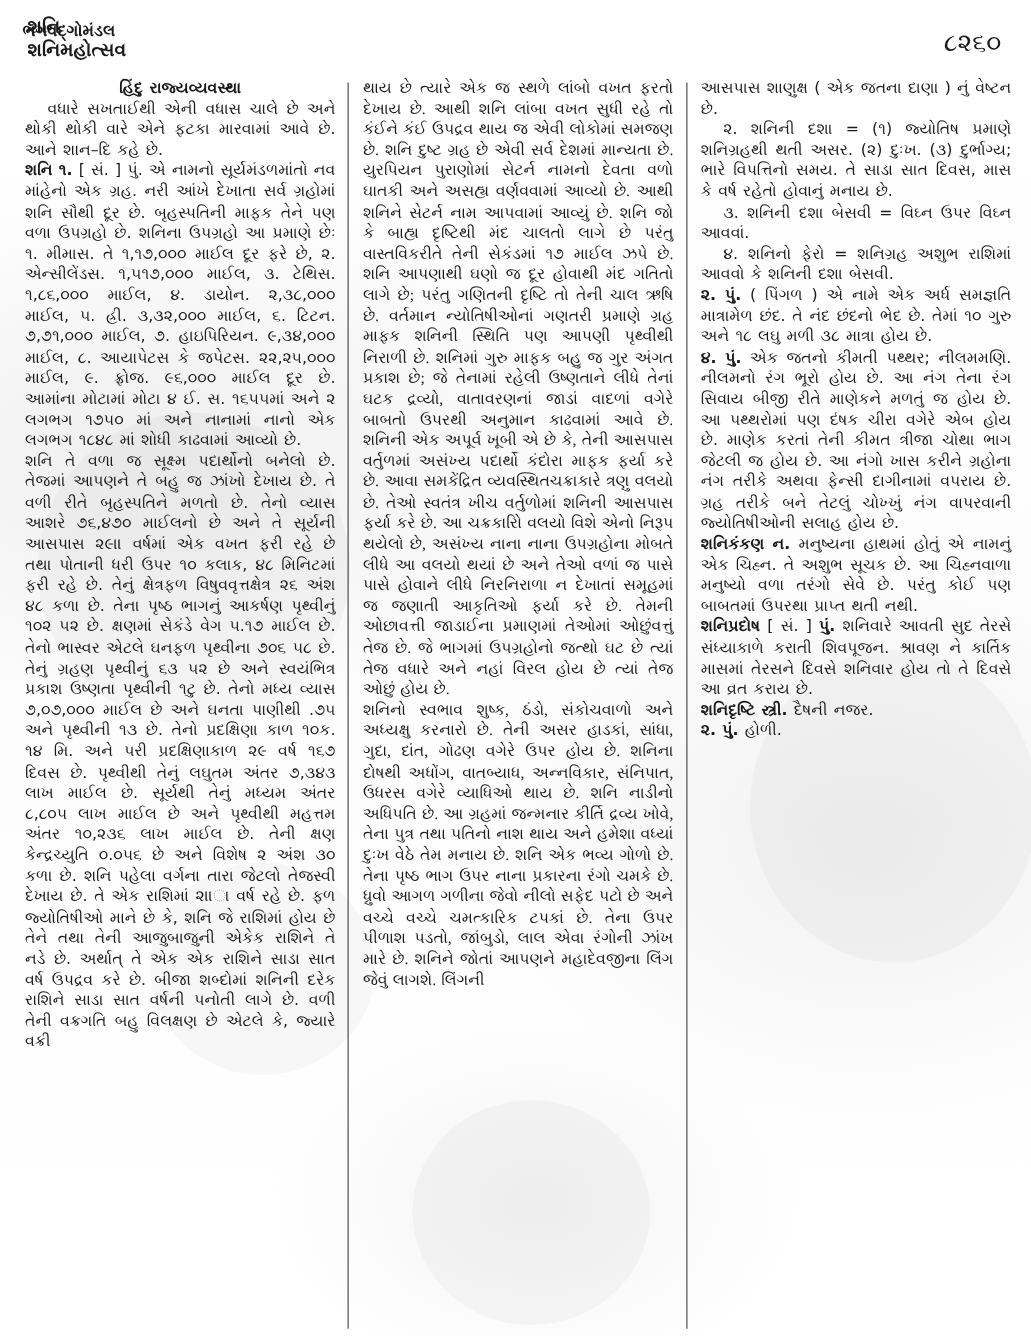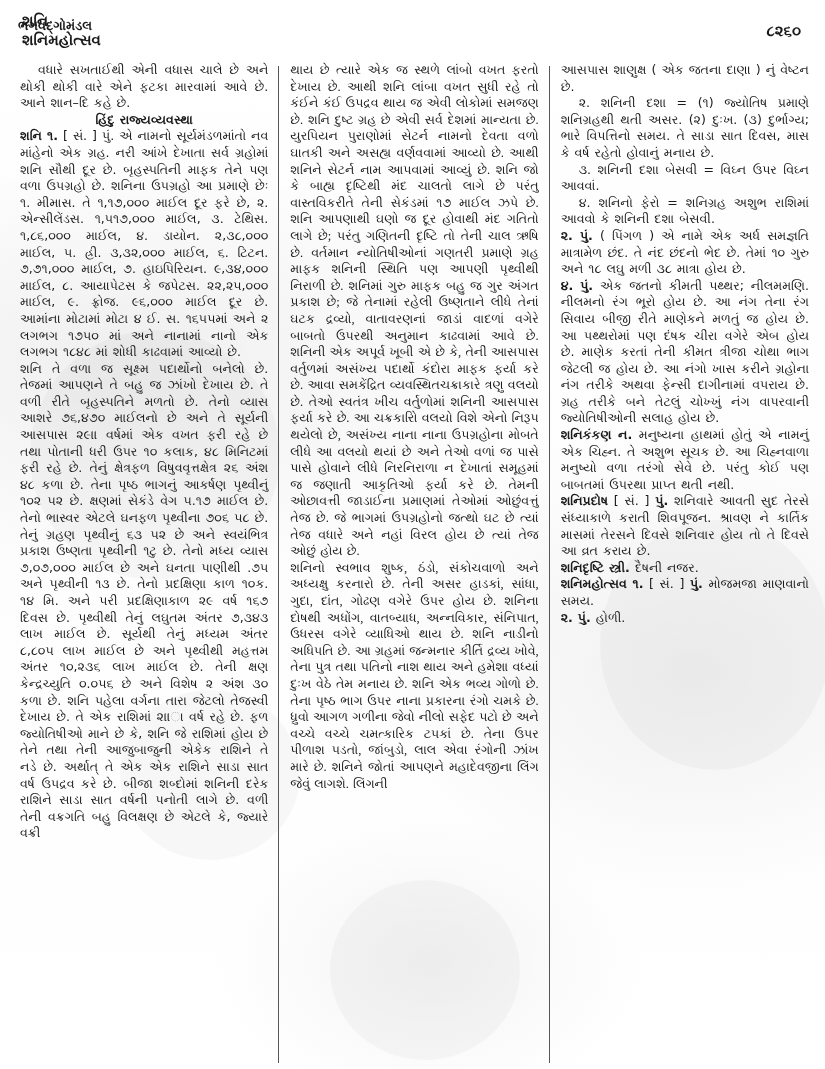--- a/index.html
+++ b/index.html
@@ -53,22 +53,22 @@
     letter-spacing: 0px;
   }
   .hdr-center {
     position: absolute;
     left: 0; right: 0; top: 6px;
     font-weight: bold;
     font-size: 13px;
   }
   .hdr-right {
     position: absolute; right: 6px; top: 10px;
-    font-weight: bold;
-    font-size: 15px;
+    font-weight: normal;
+    font-size: 20px;
   }
 
   
   #columns {
     position: absolute;
     left: 18px;
     right: 14px;
     top: 62px;
     bottom: 6px;
     display: flex;
@@ -127,22 +127,22 @@
       <div>શનિ</div>
       <div>શનિમહોત્સવ</div>
     </div>
     <div class="hdr-center">ભગવદ્ગોમંડલ</div>
     <div class="hdr-right">૮૨૬૦</div>
   </div>
 
   <div id="columns">
 
     <div class="col col-1">
+      <p class="para center-note">હિંદુ રાજ્યવ્યવસ્થા</p>
       <p class="para indent">વધારે સખતાઈથી એની વધાસ ચાલે છે અને થોકી થોકી વારે એને ફટકા મારવામાં આવે છે. આને શાન–દિ કહે છે.</p>
-      <p class="para center-note">હિંદુ રાજ્યવ્યવસ્થા</p>
       <p class="para entry"><span class="hw">શનિ</span> <span class="bold">૧.</span> <span>[ સં. ]</span> <span>પું.</span> <span>એ નામનો સૂર્યમંડળમાંતો નવ માંહેનો એક ગ્રહ. નરી આંખે દેખાતા સર્વ ગ્રહોમાં શનિ સૌથી દૂર છે. બૃહસ્પતિની માફક તેને પણ વળા ઉપગ્રહો છે. શનિના ઉપગ્રહો આ પ્રમાણે છેઃ ૧. મીમાસ. તે ૧,૧૭,૦૦૦ માઈલ દૂર ફરે છે, ૨. એન્સીલેંડસ. ૧,૫૧૭,૦૦૦ માઈલ, ૩. ટેથિસ. ૧,૮૬,૦૦૦ માઈલ, ૪. ડાયોન. ૨,૩૮,૦૦૦ માઈલ, ૫. હ્રી. ૩,૩૨,૦૦૦ માઈલ, ૬. ટિટન. ૭,૭૧,૦૦૦ માઈલ, ૭. હાઇપિરિયન. ૯,૩૪,૦૦૦ માઈલ, ૮. આયાપેટસ કે જપેટસ. ૨૨,૨૫,૦૦૦ માઈલ, ૯. ફ્રોજ. ૯૬,૦૦૦ માઈલ દૂર છે. આમાંના મોટામાં મોટા ૪ ઈ. સ. ૧૬૫૫માં અને ૨ લગભગ ૧૭૫૦ માં અને નાનામાં નાનો એક લગભગ ૧૮૪૮ માં શોધી કાઢવામાં આવ્યો છે.</span></p>
       <p class="para">શનિ તે વળા જ સૂક્ષ્મ પદાર્થોનો બનેલો છે. તેજમાં આપણને તે બહુ જ ઝાંખો દેખાય છે. તે વળી રીતે બૃહસ્પતિને મળતો છે. તેનો વ્યાસ આશરે ૭૬,૪૭૦ માઈલનો છે અને તે સૂર્યની આસપાસ ૨૯॥ વર્ષમાં એક વખત ફરી રહે છે તથા પોતાની ધરી ઉપર ૧૦ કલાક, ૪૮ મિનિટમાં ફરી રહે છે. તેનું ક્ષેત્રફળ વિષુવવૃત્તક્ષેત્ર ૨૬ અંશ ૪૮ કળા છે. તેના પૃષ્ઠ ભાગનું આકર્ષણ પૃથ્વીનું ૧૦૨ ૫૨ છે. ક્ષણમાં સેકંડે વેગ ૫.૧૭ માઈલ છે. તેનો ભાસ્વર એટલે ઘનફળ પૃથ્વીના ૭૦૬ ૫૮ છે. તેનું ગ્રહણ પૃથ્વીનું ૬૩ ૫૨ છે અને સ્વયંભિત્ર પ્રકાશ ઉષ્ણતા પૃથ્વીની ૧ટુ છે. તેનો મધ્ય વ્યાસ ૭,૦૭,૦૦૦ માઈલ છે અને ઘનતા પાણીથી .૭૫ અને પૃથ્વીની ૧૩ છે. તેનો પ્રદક્ષિણા કાળ ૧૦ક. ૧૪ મિ. અને પરી પ્રદક્ષિણાકાળ ૨૯ વર્ષ ૧૬૭ દિવસ છે. પૃથ્વીથી તેનું લઘુતમ અંતર ૭,૩૪૩ લાખ માઈલ છે. સૂર્યથી તેનું મધ્યમ અંતર ૮,૮૦૫ લાખ માઈલ છે અને પૃથ્વીથી મહત્તમ અંતર ૧૦,૨૩૬ લાખ માઈલ છે. તેની ક્ષણ કેન્દ્રચ્યુતિ ૦.૦૫૬ છે અને વિશેષ ૨ અંશ ૩૦ કળા છે. શનિ પહેલા વર્ગના તારા જેટલો તેજસ્વી દેખાય છે. તે એક રાશિમાં ૨॥ા વર્ષ રહે છે. ફળ જ્યોતિષીઓ માને છે કે, શનિ જે રાશિમાં હોય છે તેને તથા તેની આજુબાજુની એકેક રાશિને તે નડે છે. અર્થાત્ તે એક એક રાશિને સાડા સાત વર્ષ ઉપદ્રવ કરે છે. બીજા શબ્દોમાં શનિની દરેક રાશિને સાડા સાત વર્ષની પનોતી લાગે છે. વળી તેની વક્રગતિ બહુ વિલક્ષણ છે એટલે કે, જ્યારે વક્રી</p>
     </div>
 
     <div class="divider"></div>
 
     <div class="col col-2">
       <p class="para">થાય છે ત્યારે એક જ સ્થળે લાંબો વખત ફરતો દેખાય છે. આથી શનિ લાંબા વખત સુધી રહે તો કંઈને કંઈ ઉપદ્રવ થાય જ એવી લોકોમાં સમજણ છે. શનિ દુષ્ટ ગ્રહ છે એવી સર્વ દેશમાં માન્યતા છે. યુરપિયન પુરાણોમાં સેટર્ન નામનો દેવતા વળો ઘાતકી અને અસહ્ય વર્ણવવામાં આવ્યો છે. આથી શનિને સેટર્ન નામ આપવામાં આવ્યું છે. શનિ જો કે બાહ્ય દૃષ્ટિથી મંદ ચાલતો લાગે છે પરંતુ વાસ્તવિકરીતે તેની સેકંડમાં ૧૭ માઈલ ઝપે છે. શનિ આપણાથી ઘણો જ દૂર હોવાથી મંદ ગતિતો લાગે છે; પરંતુ ગણિતની દૃષ્ટિ તો તેની ચાલ ઋષિ છે. વર્તમાન ન્યોતિષીઓનાં ગણતરી પ્રમાણે ગ્રહ માફક શનિની સ્થિતિ પણ આપણી પૃથ્વીથી નિરાળી છે. શનિમાં ગુરુ માફક બહુ જ ગુર અંગત પ્રકાશ છે; જે તેનામાં રહેલી ઉષ્ણતાને લીધે તેનાં ઘટક દ્રવ્યો, વાતાવરણનાં જાડાં વાદળાં વગેરે બાબતો ઉપરથી અનુમાન કાઢવામાં આવે છે. શનિની એક અપૂર્વ ખૂબી એ છે કે, તેની આસપાસ વર્તુળમાં અસંખ્ય પદાર્થો કંદોરા માફક ફર્યા કરે છે. આવા સમકેંદ્રિત વ્યવસ્થિતચક્રાકારે ત્રણુ વલયો છે. તેઓ સ્વતંત્ર ખીચ વર્તુળોમાં શનિની આસપાસ ફર્યા કરે છે. આ ચક્રકારોિ વલયો વિશે એનો નિરૂપ થયેલો છે, અસંખ્ય નાના નાના ઉપગ્રહોના મોબતે લીધે આ વલયો થયાં છે અને તેઓ વળાં જ પાસે પાસે હોવાને લીધે નિરનિરાળા ન દેખાતાં સમૂહમાં જ જણાતી આકૃતિઓ ફર્યા કરે છે. તેમની ઓછાવત્તી જાડાઈના પ્રમાણમાં તેઓમાં ઓછુંવત્તું તેજ છે. જે ભાગમાં ઉપગ્રહોનો જત્થો ઘટ છે ત્યાં તેજ વધારે અને નહાં વિરલ હોય છે ત્યાં તેજ ઓછું હોય છે.</p>
       <p class="para">શનિનો સ્વભાવ શુષ્ક, ઠંડો, સંકોચવાળો અને અધ્યક્ષુ કરનારો છે. તેની અસર હાડકાં, સાંધા, ગુદા, દાંત, ગોઢણ વગેરે ઉપર હોય છે. શનિના દોષથી અધોંગ, વાતબ્યાધ, અન્નવિકાર, સંનિપાત, ઉધરસ વગેરે વ્યાધિઓ થાય છે. શનિ નાડીનો અધિપતિ છે. આ ગ્રહમાં જન્મનાર કીર્તિ દ્રવ્ય ખોવે, તેના પુત્ર તથા પતિનો નાશ થાય અને હમેશા વધ્યાં દુઃખ વેઠે તેમ મનાય છે. શનિ એક ભવ્ય ગોળો છે. તેના પૃષ્ઠ ભાગ ઉપર નાના પ્રકારના રંગો ચમકે છે. ધ્રુવો આગળ ગળીના જેવો નીલો સફેદ પટો છે અને વચ્ચે વચ્ચે ચમત્કારિક ટપકાં છે. તેના ઉપર પીળાશ પડતો, જાંબુડો, લાલ એવા રંગોની ઝાંખ મારે છે. શનિને જોતાં આપણને મહાદેવજીના લિંગ જેવું લાગશે. લિંગની</p>
     </div>
@@ -159,19 +159,18 @@
       <p class="para entry"><span class="bold">૨.</span> <span class="bold">પું.</span> <span>( પિંગળ ) એ નામે એક અર્ધ સમજ્ઞતિ માત્રામેળ છંદ. તે નંદ છંદનો ભેદ છે. તેમાં ૧૦ ગુરુ અને ૧૮ લઘુ મળી ૩૮ માત્રા હોય છે.</span></p>
       <p class="para entry"><span class="bold">૪.</span> <span class="bold">પું.</span> <span>એક જતનો કીમતી પથ્થર; નીલમમણિ. નીલમનો રંગ ભૂરો હોય છે. આ નંગ તેના રંગ સિવાય બીજી રીતે માણેકને મળતું જ હોય છે. આ પથ્થરોમાં પણ દંષક ચીરા વગેરે એબ હોય છે. માણેક કરતાં તેની કીમત ત્રીજા ચોથા ભાગ જેટલી જ હોય છે. આ નંગો ખાસ કરીને ગ્રહોના નંગ તરીકે અથવા ફેન્સી દાગીનામાં વપરાય છે. ગ્રહ તરીકે બને તેટલું ચોખ્ખું નંગ વાપરવાની જ્યોતિષીઓની સલાહ હોય છે.</span></p>
 
       <p class="para entry"><span class="hw">શનિકંકણ</span> <span class="bold">ન.</span> <span>મનુષ્યના હાથમાં હોતું એ નામનું એક ચિહ્ન. તે અશુભ સૂચક છે. આ ચિહ્નવાળા મનુષ્યો વળા તરંગો સેવે છે. પરંતુ કોઈ પણ બાબતમાં ઉપરથા પ્રાપ્ત થતી નથી.</span></p>
 
 
       <p class="para entry"><span class="hw">શનિપ્રદોષ</span> <span>[ સં. ]</span> <span class="bold">પું.</span> <span>શનિવારે આવતી સુદ તેરસે સંધ્યાકાળે કરાતી શિવપૂજન. શ્રાવણ ને કાર્તિક માસમાં તેરસને દિવસે શનિવાર હોય તો તે દિવસે આ વ્રત કરાય છે.</span></p>
 
       <p class="para entry"><span class="hw">શનિદૃષ્ટિ</span> <span class="bold">સ્ત્રી.</span> <span>દૈષની નજર.</span></p>
 
-      <p class="para entry"><span class="hw">શનિમહોત્સવ</span> <span class="bold">૧.</span> <span>[ સં. ]</span> <span class="bold">પું.</span> <span>મોજમજા માણવાનો સમય.</span></p>
 
       <p class="para"><span class="bold">૨.</span> <span class="bold">પું.</span> <span>હોળી.</span></p>
     </div>
 
   </div>
 </div>
 
 </body></html>

